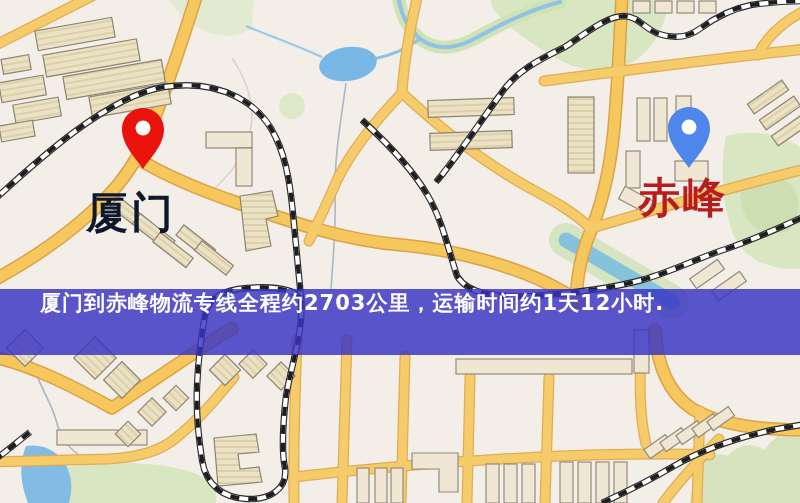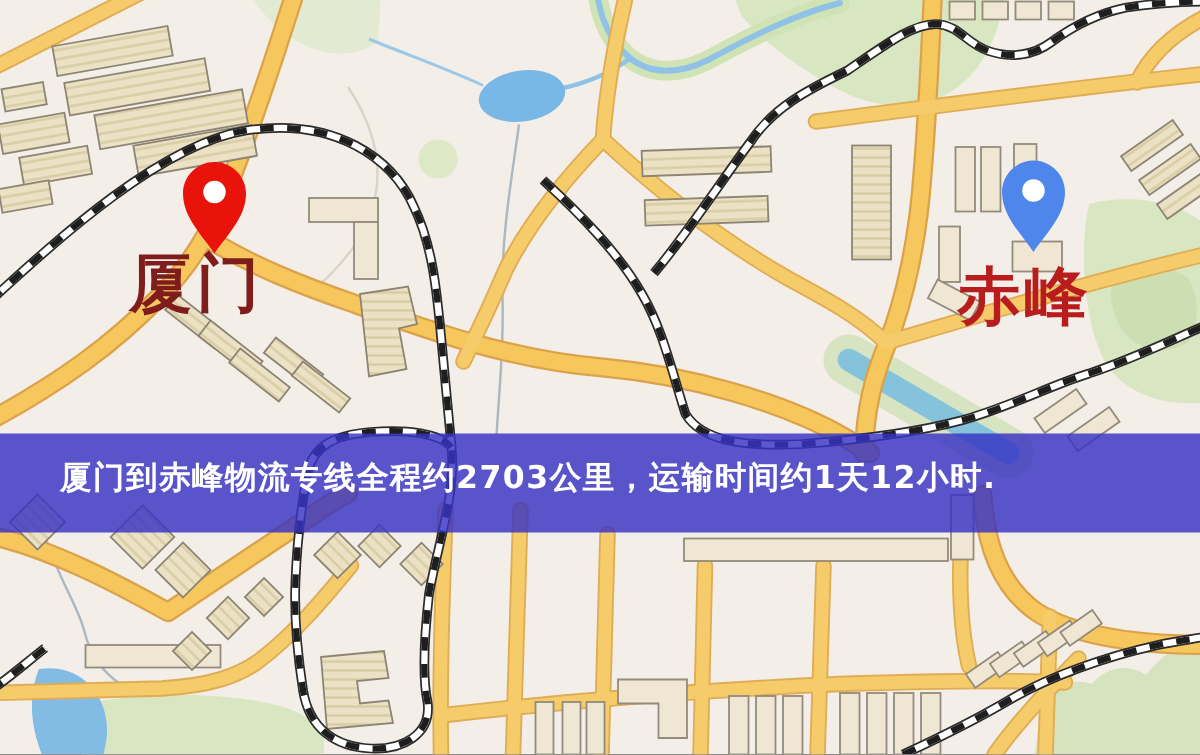--- a/index.html
+++ b/index.html
@@ -19,27 +19,27 @@
   .rd{stroke:#1E1E1E;stroke-width:4.2;fill:none;stroke-dasharray:9 9;}
   
   .bh{fill:url(#hatch);stroke:#8D8474;stroke-width:1.2;}
   .bp{fill:#EFE7D3;stroke:#938B7B;stroke-width:1.2;}
   
   .city-label{
     position:absolute;font-weight:bold;font-size:42px;line-height:1;
     letter-spacing:3px;white-space:nowrap;user-select:none;
     font-family:"DejaVu Sans",sans-serif;
   }
-  .origin-label{left:86px;top:168px;color:#7f1d1d;}
+  .origin-label{left:86px;top:192px;color:#0f172a;}
   .dest-label{left:638px;top:177px;color:#b91c1c;}
   
   .banner{
     position:absolute;left:0;top:289px;width:800px;height:66px;
     background:rgba(55,50,195,0.82);
-    display:flex;align-items:center;box-sizing:border-box;
+    display:flex;box-sizing:border-box;
     padding:0 4px 8px 40px;
   }
   .banner-text{
     color:#FFFFFF;font-size:21px;font-weight:bold;letter-spacing:1px;
     white-space:nowrap;font-family:"DejaVu Sans",sans-serif;
   }
 </style>
 </head>
 <body>
 

